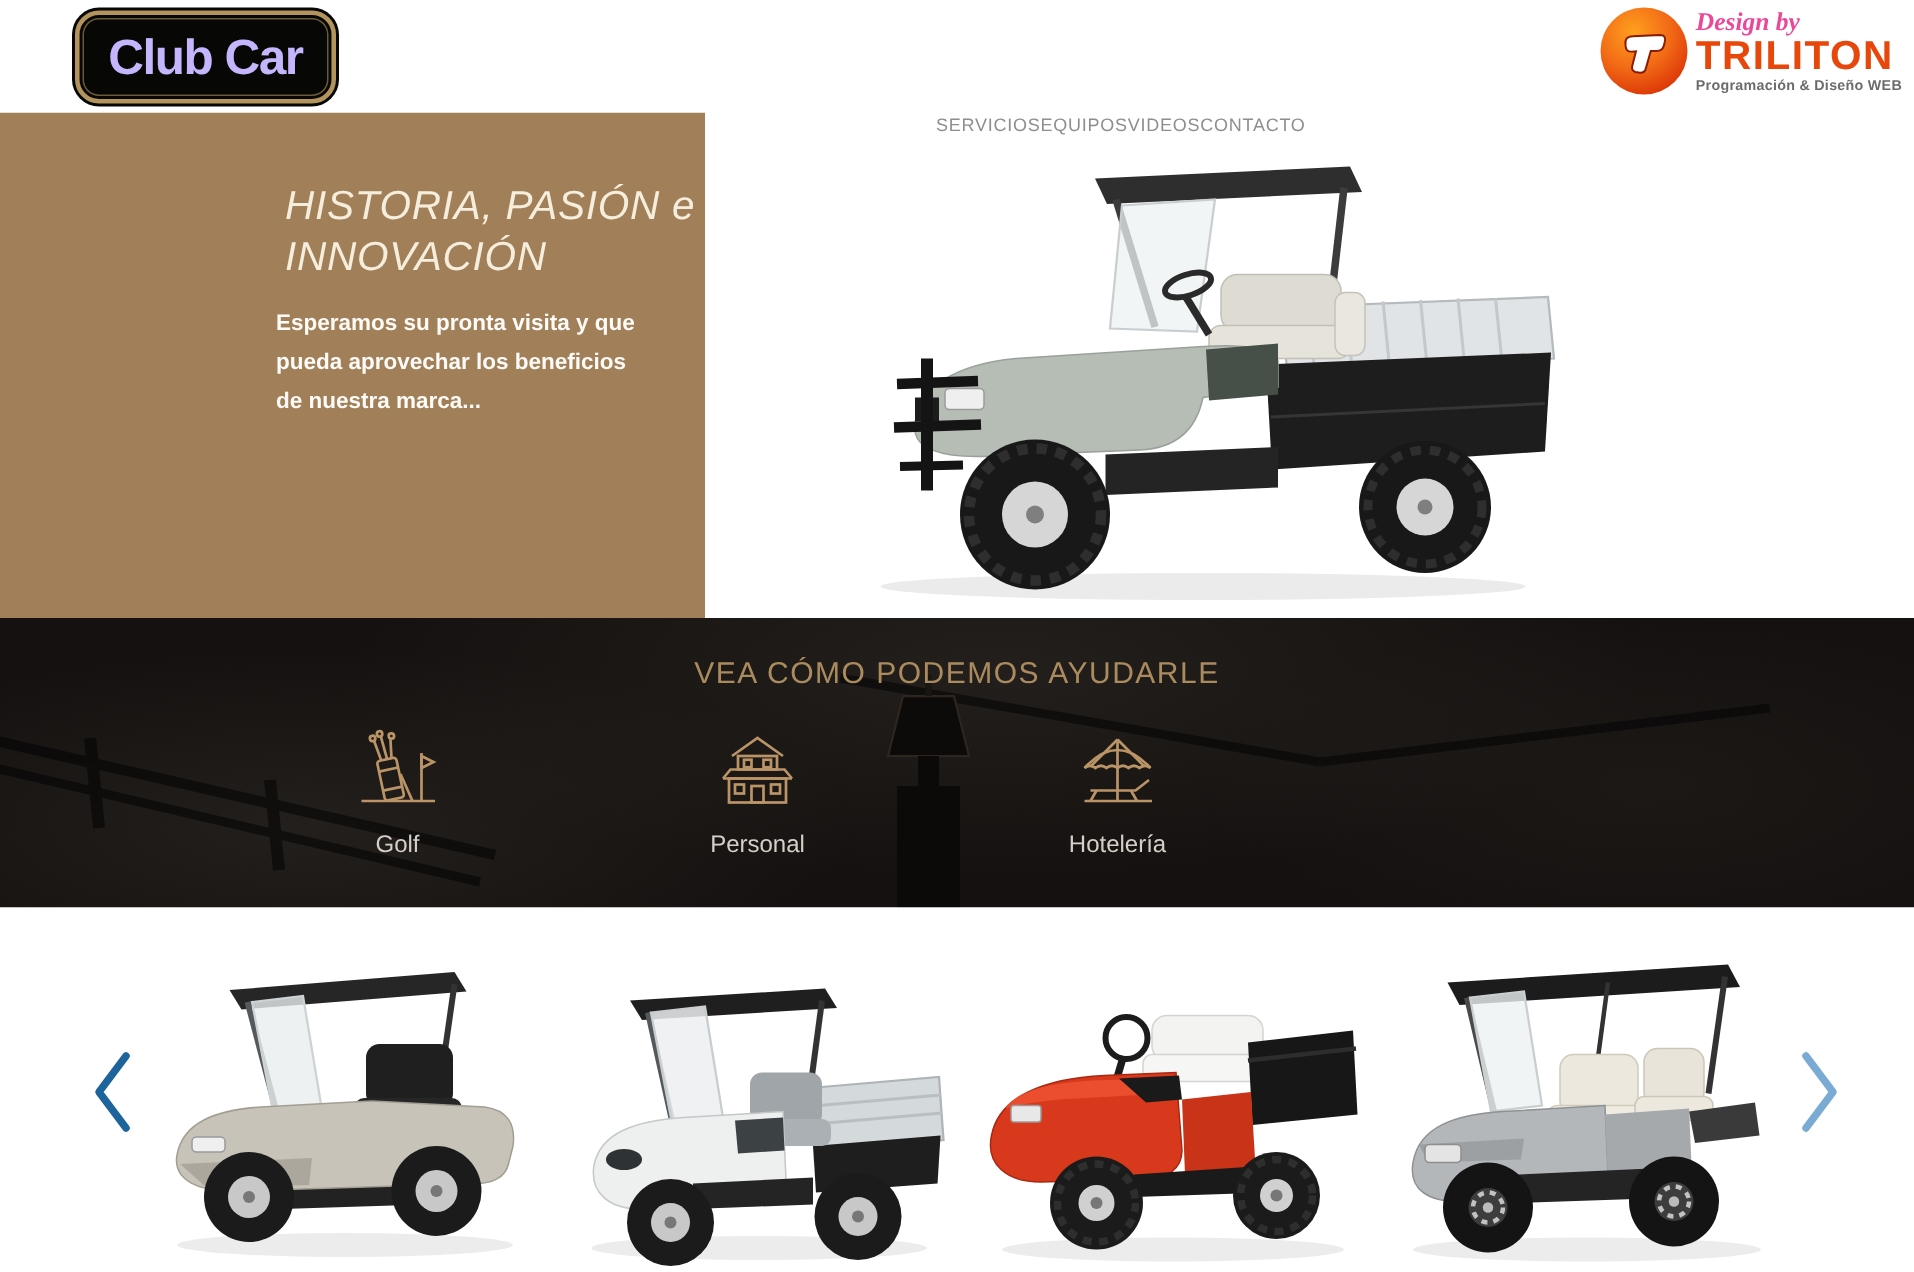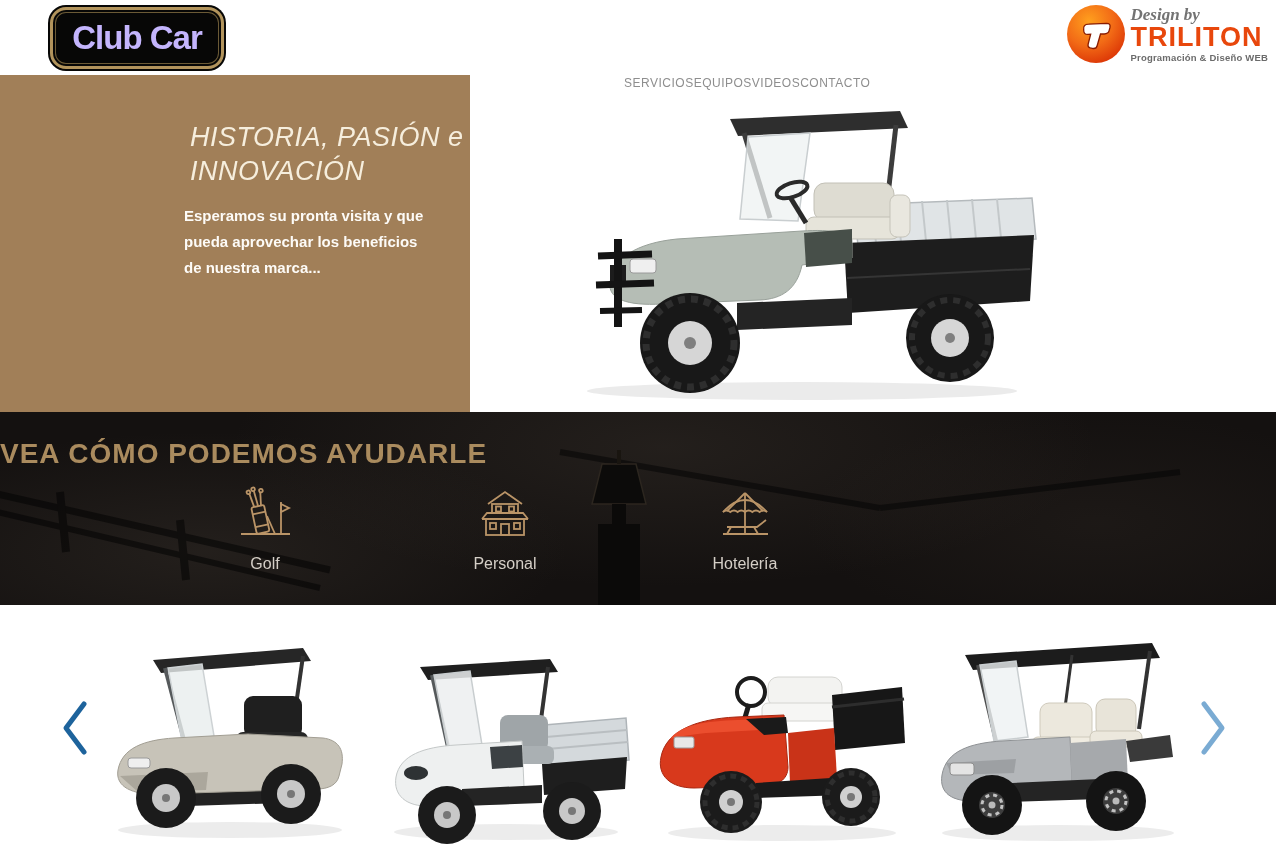--- a/index.html
+++ b/index.html
@@ -15,21 +15,21 @@
     display:flex; align-items:center; justify-content:center; cursor:pointer; }
   .clubcar-logo span { color:#c4b5fd; font-size:33px; font-weight:bold; letter-spacing:-1px; }
 
   .triliton { position:absolute; right:8px; top:5px; display:flex; align-items:center; gap:6px; cursor:pointer; }
   .triliton-circle { width:58px; height:58px; border-radius:50%;
     background:radial-gradient(circle at 38% 28%, #ffa01e 0%, #f26a16 45%, #d92f04 85%, #c22300 100%);
     display:flex; align-items:center; justify-content:center; }
   .triliton-circle svg { width:46px; height:46px; }
   .triliton-txt { display:flex; flex-direction:column; line-height:1; }
   .triliton-designby { font-family:"Liberation Serif", serif; font-style:italic; font-weight:bold;
-    color:#737373; font-size:17px; margin-bottom:1px; }
+    color:#ec4899; font-size:17px; margin-bottom:1px; }
   .triliton-brand { color:#e8470c; font-size:27px; font-weight:bold; letter-spacing:1px; }
   .triliton-tag { color:#6b6b6b; font-size:9.5px; font-weight:bold; margin-top:2px; letter-spacing:.2px; }
 
   
   .hero { position:absolute; top:75px; left:0; width:1276px; height:337px; background:#fff; }
   .nav { position:absolute; left:624px; top:1px; display:flex; }
   .nav a { text-decoration:none; color:#8e8e8e; font-size:12px; letter-spacing:.5px; cursor:pointer; }
 
   .hero-panel { position:absolute; left:0; top:0; width:470px; height:337px; background:#a17f58; }
   .hero-title { position:absolute; left:190px; top:45px; color:#f6eedd; font-size:27px;
@@ -40,22 +40,22 @@
   .hero-vehicle { position:absolute; left:552px; top:18px; width:490px; height:317px; }
 
   
   .help { position:absolute; top:412px; left:0; width:1276px; height:193px; overflow:hidden;
     background:
       radial-gradient(ellipse 520px 170px at 16% 72%, rgba(98,88,76,.20), transparent 70%),
       radial-gradient(ellipse 620px 200px at 52% 18%, rgba(116,104,90,.16), transparent 70%),
       radial-gradient(ellipse 420px 160px at 86% 58%, rgba(86,74,64,.13), transparent 70%),
       #141110; }
   .help-bg { position:absolute; inset:0; width:1276px; height:193px; pointer-events:none; }
-  .help-title { position:absolute; top:26px; width:100%; text-align:left; color:#aa8b5e;
-    font-size:28px; font-weight:bold; letter-spacing:1px; }
+  .help-title { position:absolute; top:26px; width:100%; text-align:center; color:#aa8b5e;
+    font-size:20px; font-weight:normal; letter-spacing:1px; }
   .help-cats { position:absolute; top:70px; left:145px; display:flex;justify-content:center; }
   .cat { width:240px; display:flex; flex-direction:column; align-items:center; cursor:pointer; }
   .cat svg { width:64px; height:64px; }
   .cat-label { margin-top:9px; color:#d5cfc7; font-size:16px; }
 
   
   .carousel { position:absolute; top:605px; left:0; width:1276px; height:243px; background:#fff; }
   .car-item { position:absolute; cursor:pointer; }
   .car-1 { left:98px;  top:3px;  width:272px; height:240px; }
   .car-2 { left:372px; top:22px; width:268px; height:221px; }

